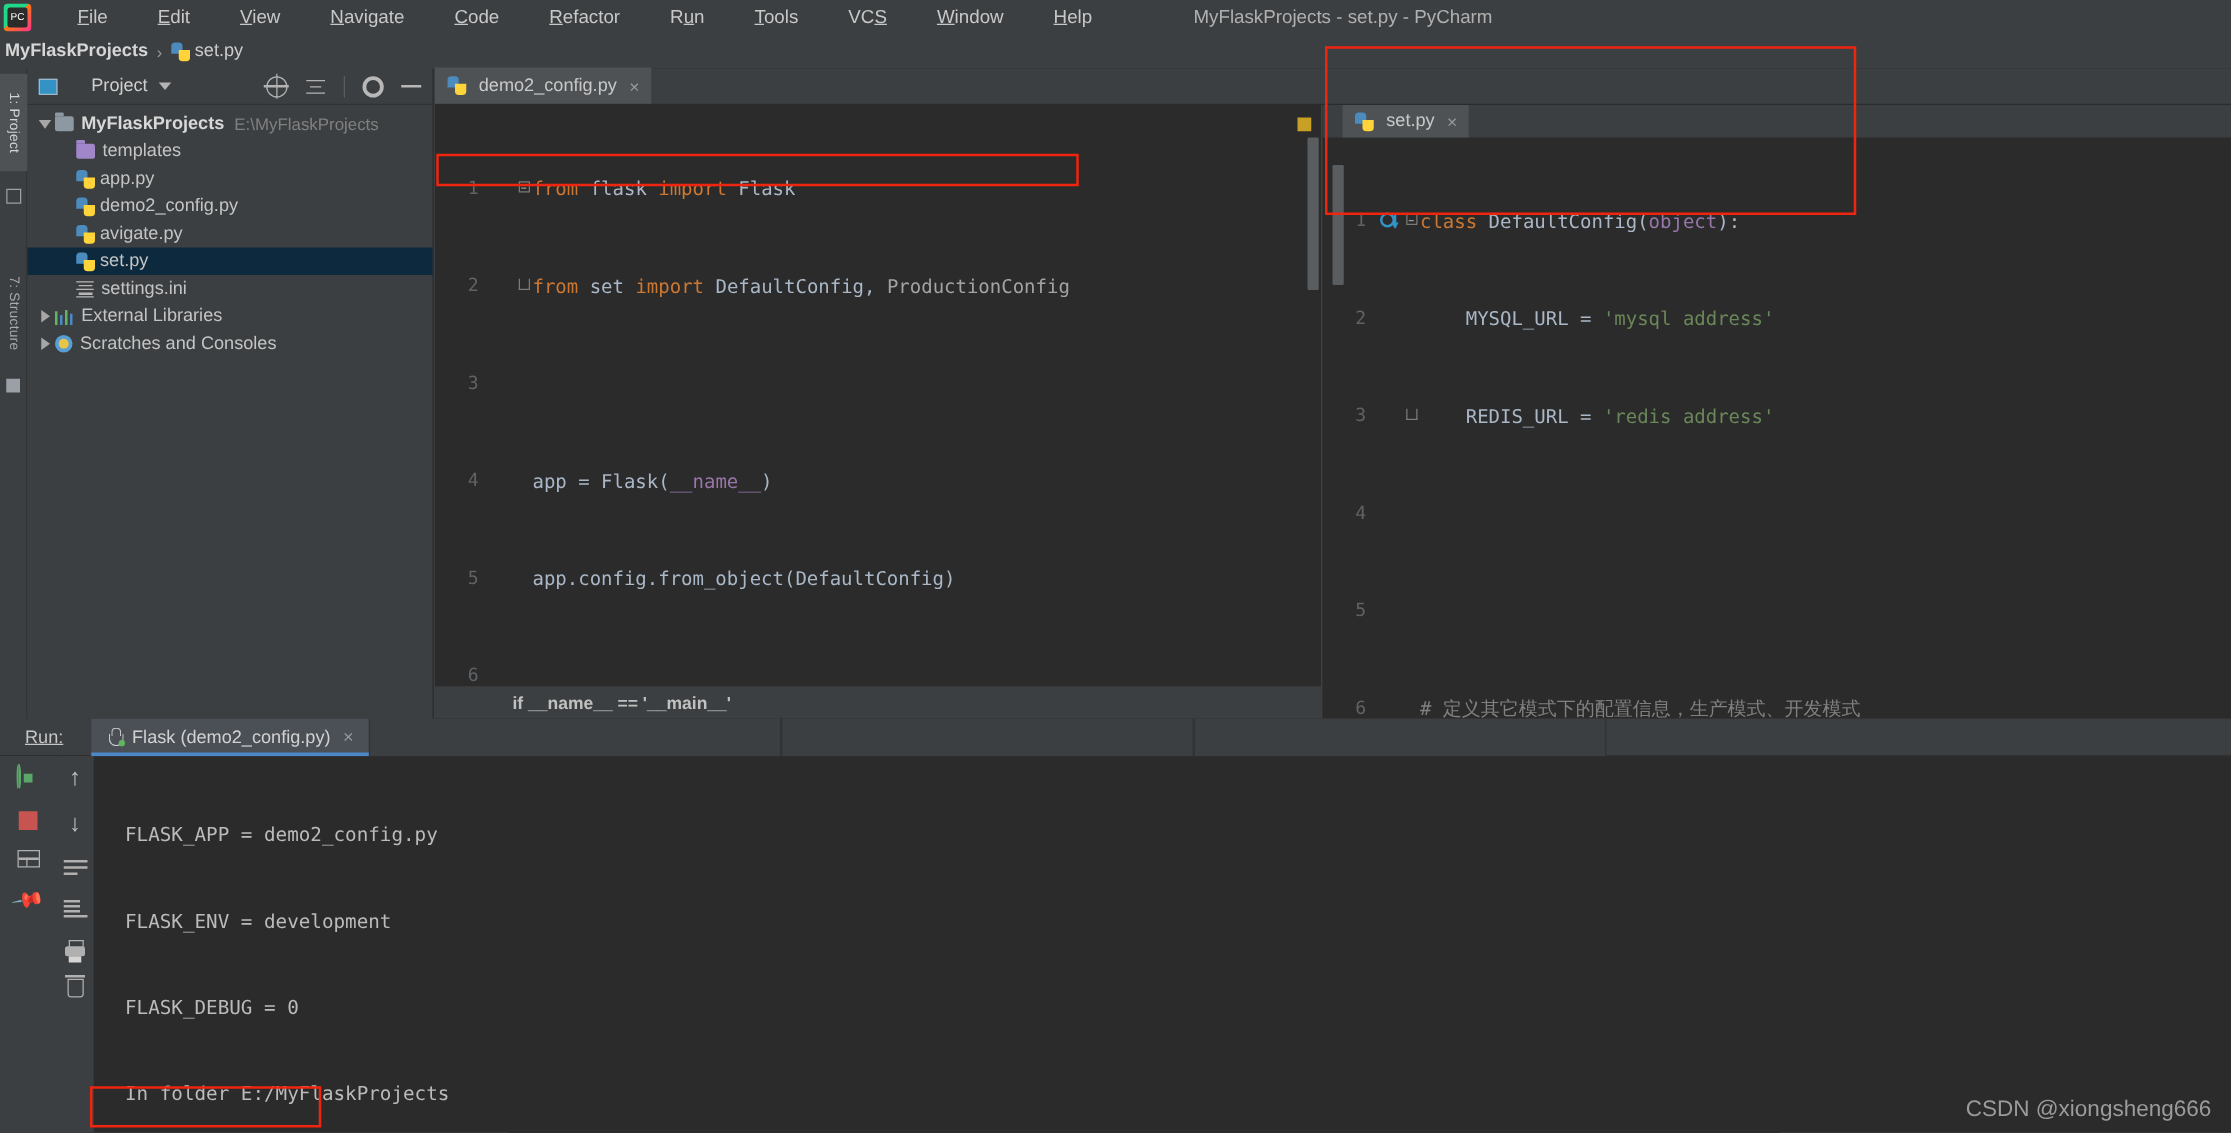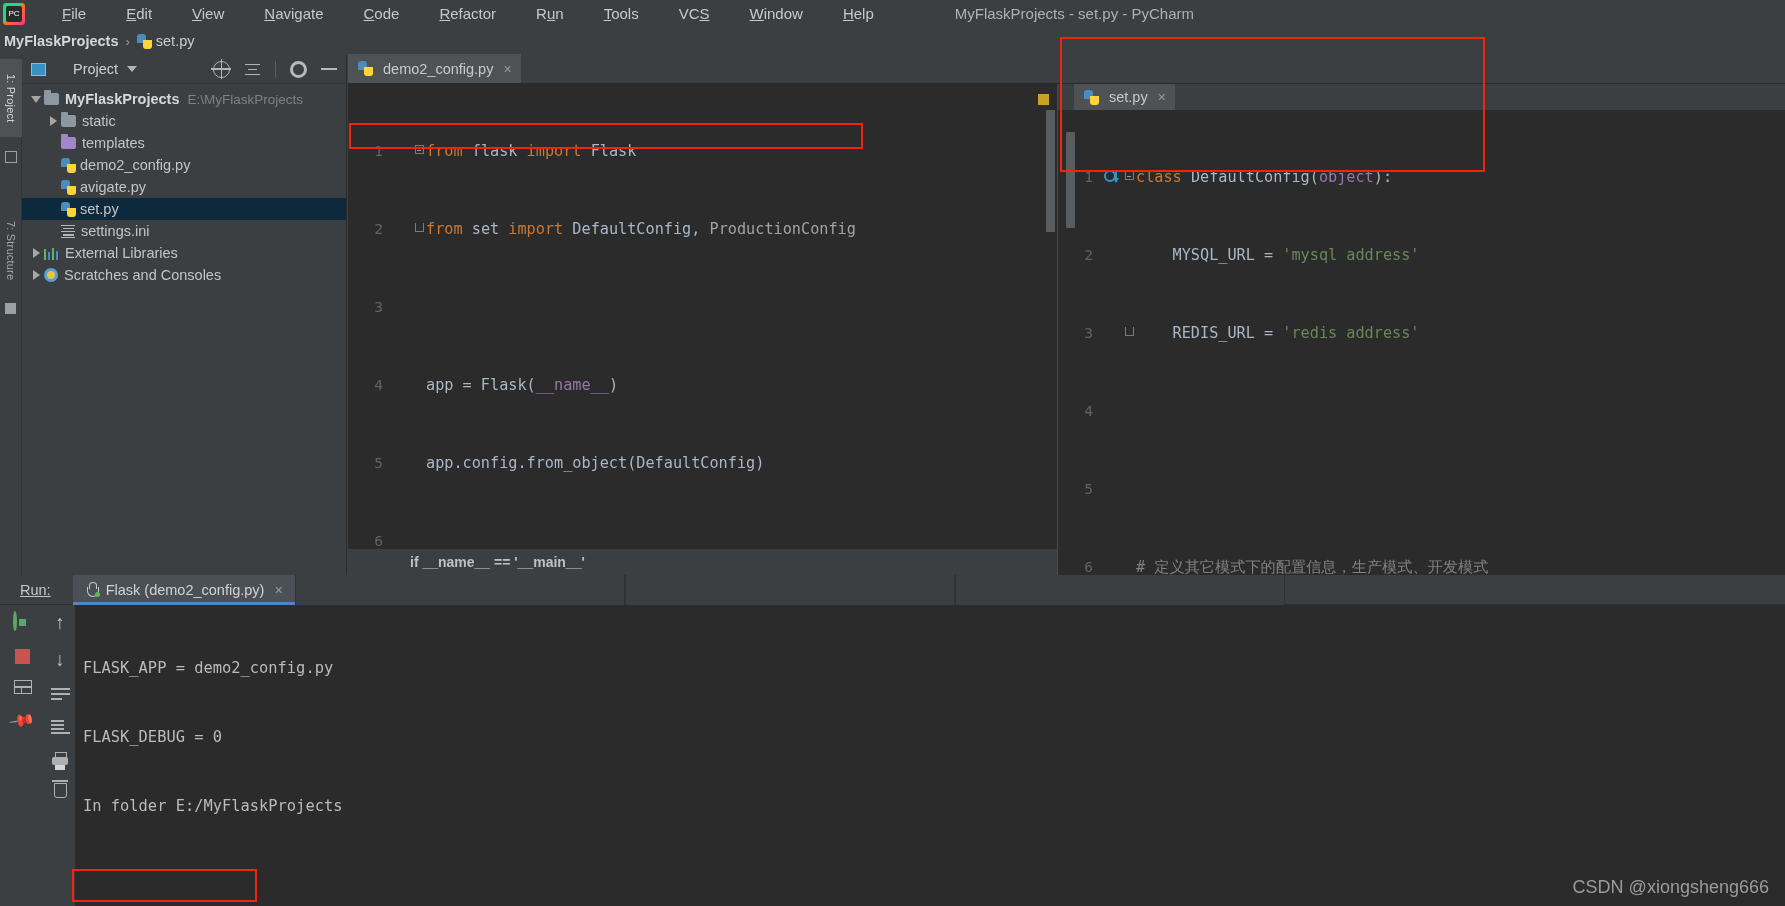--- a/index.html
+++ b/index.html
@@ -338,21 +338,21 @@
   .softwrap-ico i:nth-child(1){ top: 1px; width: 19px; }
   .softwrap-ico i:nth-child(2){ top: 6px; width: 19px; }
   .softwrap-ico i:nth-child(3){ top: 11px; width: 11px; }
   .scrollend-ico { width: 19px; height: 15px; position: relative; }
   .scrollend-ico i { position: absolute; left: 0; height: 1.8px; background: #b0b0b0; width: 13px; }
   .scrollend-ico i:nth-child(1){ top:1px; } .scrollend-ico i:nth-child(2){ top:5px; }
   .scrollend-ico i:nth-child(3){ top:9px; } .scrollend-ico i:nth-child(4){ top:13px; width: 19px;}
 
   .console {
     flex: 1; background: #2b2b2b; font-family: "DejaVu Sans Mono", monospace;
-    font-size: 15.4px; line-height: 23px; color: #bbbbbb; padding: 6px 0 0 8px;
+    font-size: 15.4px; line-height: 23px; color: #bbbbbb; padding: 6px 0 0 25px;
     position: relative; white-space: pre;
   }
   .console .cline { height: 23px; }
 
   .watermark {
     position: absolute; right: 16px; bottom: 8px; color: #9b9b9b; font-size: 18px;
     font-family: "Liberation Sans", sans-serif;
   }
 </style>
 </head>
@@ -412,31 +412,29 @@
       <div class="tree-row">
         <span class="arrow">
             <span class="tri-d"></span>
           </span>
         <span class="folder"></span>
         <span class="tname bold">MyFlaskProjects</span>
         <span class="tpath">E:\MyFlaskProjects</span>
       </div>
       <div class="tree-row">
         <span class="ind"></span>
-        <span class="arrow">
-            <span class="tri-r"></span>
-          </span>
-        <span class="folder"></span>
-        <span class="tname">static</span>
-      </div>
-      <div class="tree-row">
-        <span class="ind"></span>
           <span class="arrow"></span>
         <span class="folder purple"></span>
         <span class="tname">templates</span>
+      </div>
+      <div class="tree-row">
+        <span class="ind"></span>
+          <span class="arrow"></span>
+        <span class="py-ico"></span>
+        <span class="tname">app.py</span>
       </div>
       <div class="tree-row">
         <span class="ind"></span>
           <span class="arrow"></span>
         <span class="py-ico"></span>
         <span class="tname">demo2_config.py</span>
       </div>
       <div class="tree-row">
         <span class="ind"></span>
           <span class="arrow"></span>
@@ -583,20 +581,21 @@
             <i></i>
             <i></i>
             <i></i>
           </span>
         <span class="print-ico"></span>
         <span class="trash-ico"></span>
       </div>
 
       <div class="console">
         <div class="cline">FLASK_APP = demo2_config.py</div>
+        <div class="cline">FLASK_ENV = development</div>
         <div class="cline">FLASK_DEBUG = 0</div>
         <div class="cline">In folder E:/MyFlaskProjects</div>
         
         
         
         
         
         
         
       </div>

